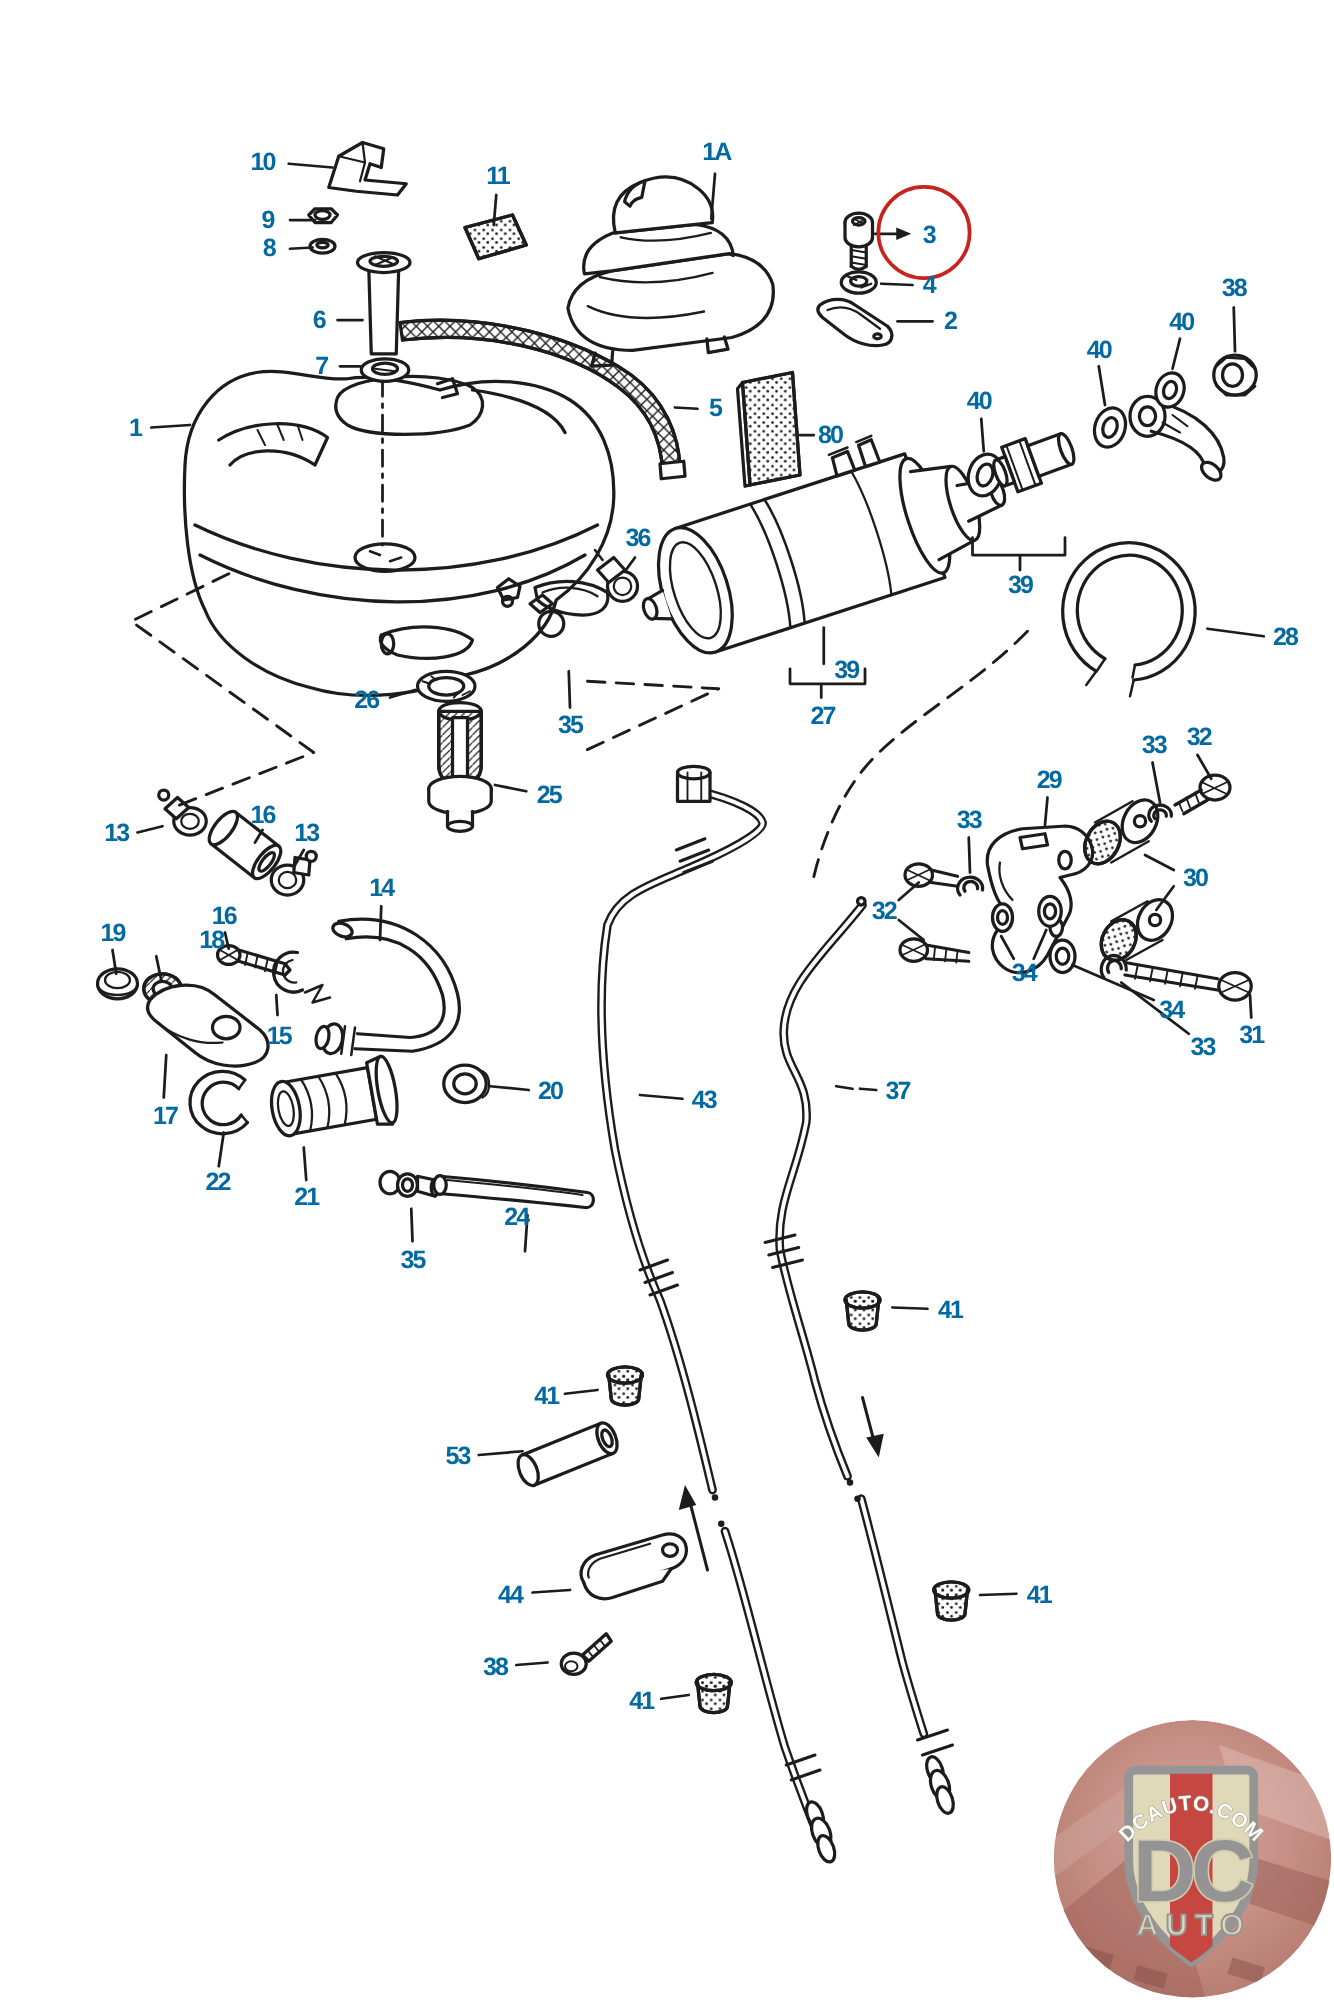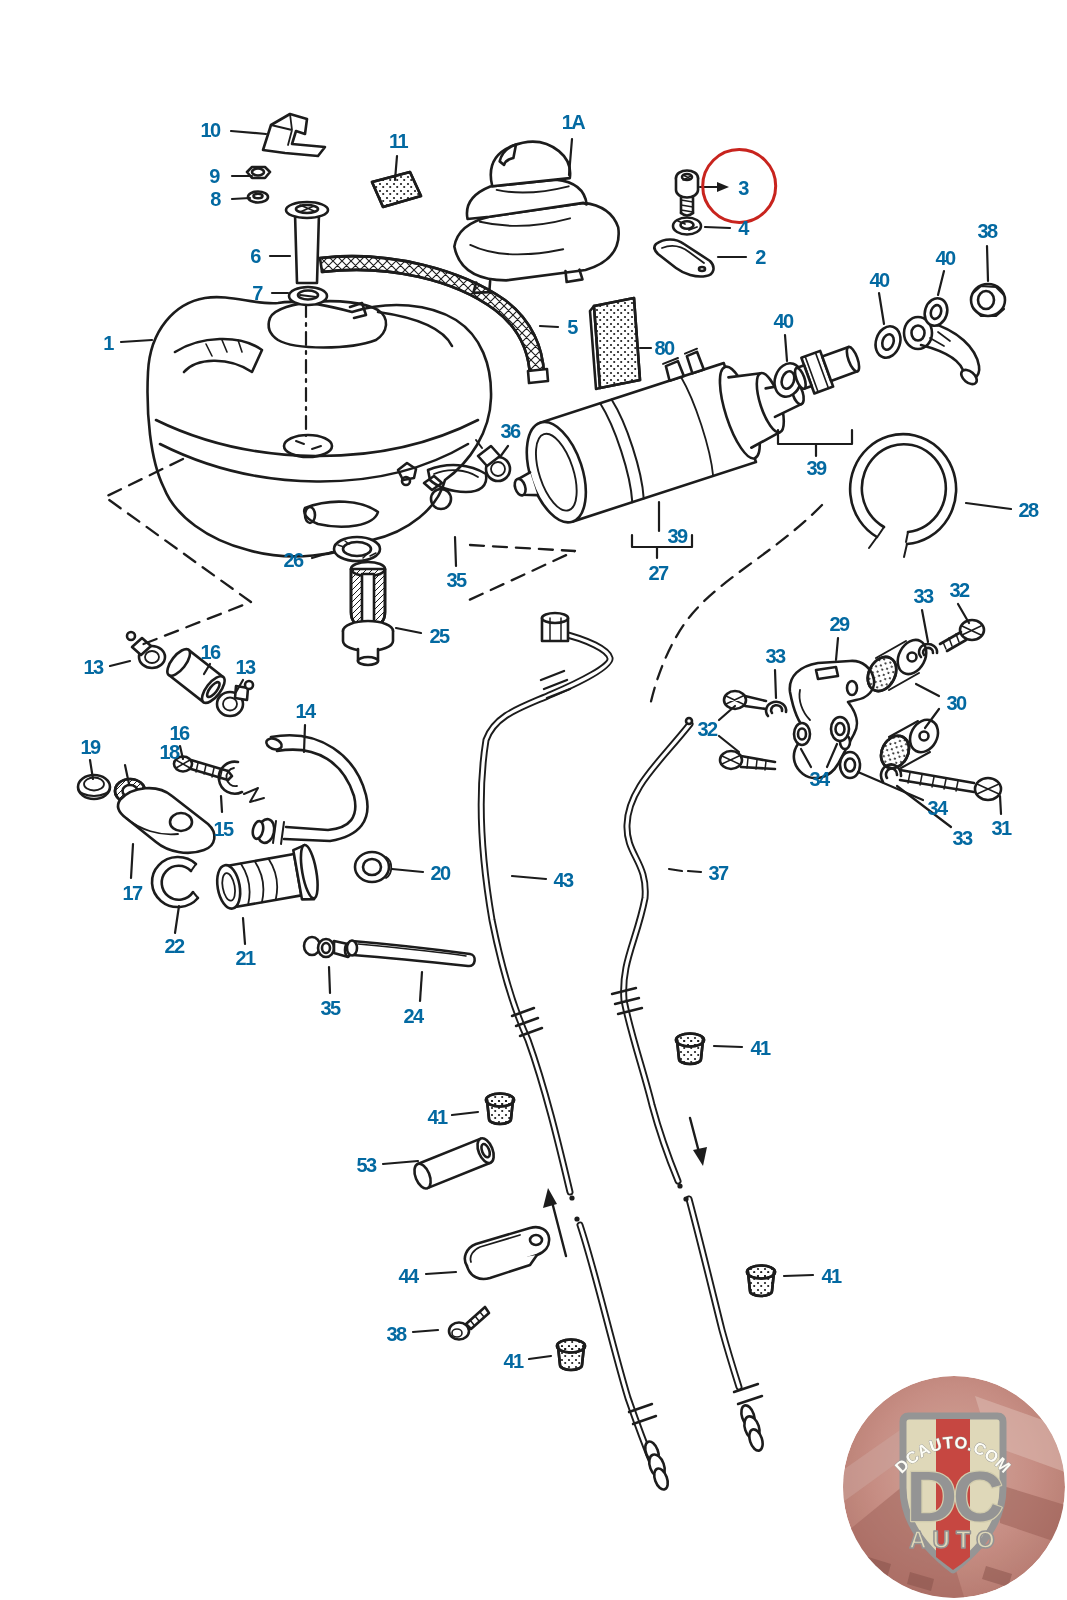--- a/index.html
+++ b/index.html
@@ -586,21 +586,21 @@
       <div class="part-label" style="left: 305px; top: 711px;">14</div>
       <div class="part-label" style="left: 179px; top: 733px; text-align: right;">16</div>
       <div class="part-label" style="left: 90px; top: 747px;">19</div>
       <div class="part-label" style="left: 124px; top: 752px; margin-left: 45px;">18</div>
       <div class="part-label" style="left: 223px; top: 829px;">15</div>
       <div class="part-label" style="left: 132px; top: 893px;">17</div>
       <div class="part-label" style="left: 174px; top: 946px;">22</div>
       <div class="part-label" style="left: 245px; top: 958px;">21</div>
       <div class="part-label" style="left: 440px; top: 873px;">20</div>
       <div class="part-label" style="left: 330px; top: 1008px;">35</div>
-      <div class="part-label" style="left: 413px; top: 1016px;">24</div>
+      <div class="part-label" style="left: 413px; top: 974px;">24</div>
       <div class="part-label" style="left: 839px; top: 624px;">29</div>
       <div class="part-label" style="left: 923px; top: 596px;">33</div>
       <div class="part-label" style="left: 959px; top: 590px;">32</div>
       <div class="part-label" style="left: 775px; top: 656px;">33</div>
       <div class="part-label" style="left: 956px; top: 703px;">30</div>
       <div class="part-label" style="left: 707px; top: 729px;">32</div>
       <div class="part-label" style="left: 819px; top: 779px;">34</div>
       <div class="part-label" style="left: 937px; top: 808px;">34</div>
       <div class="part-label" style="left: 962px; top: 838px;">33</div>
       <div class="part-label" style="left: 1001px; top: 828px;">31</div>

